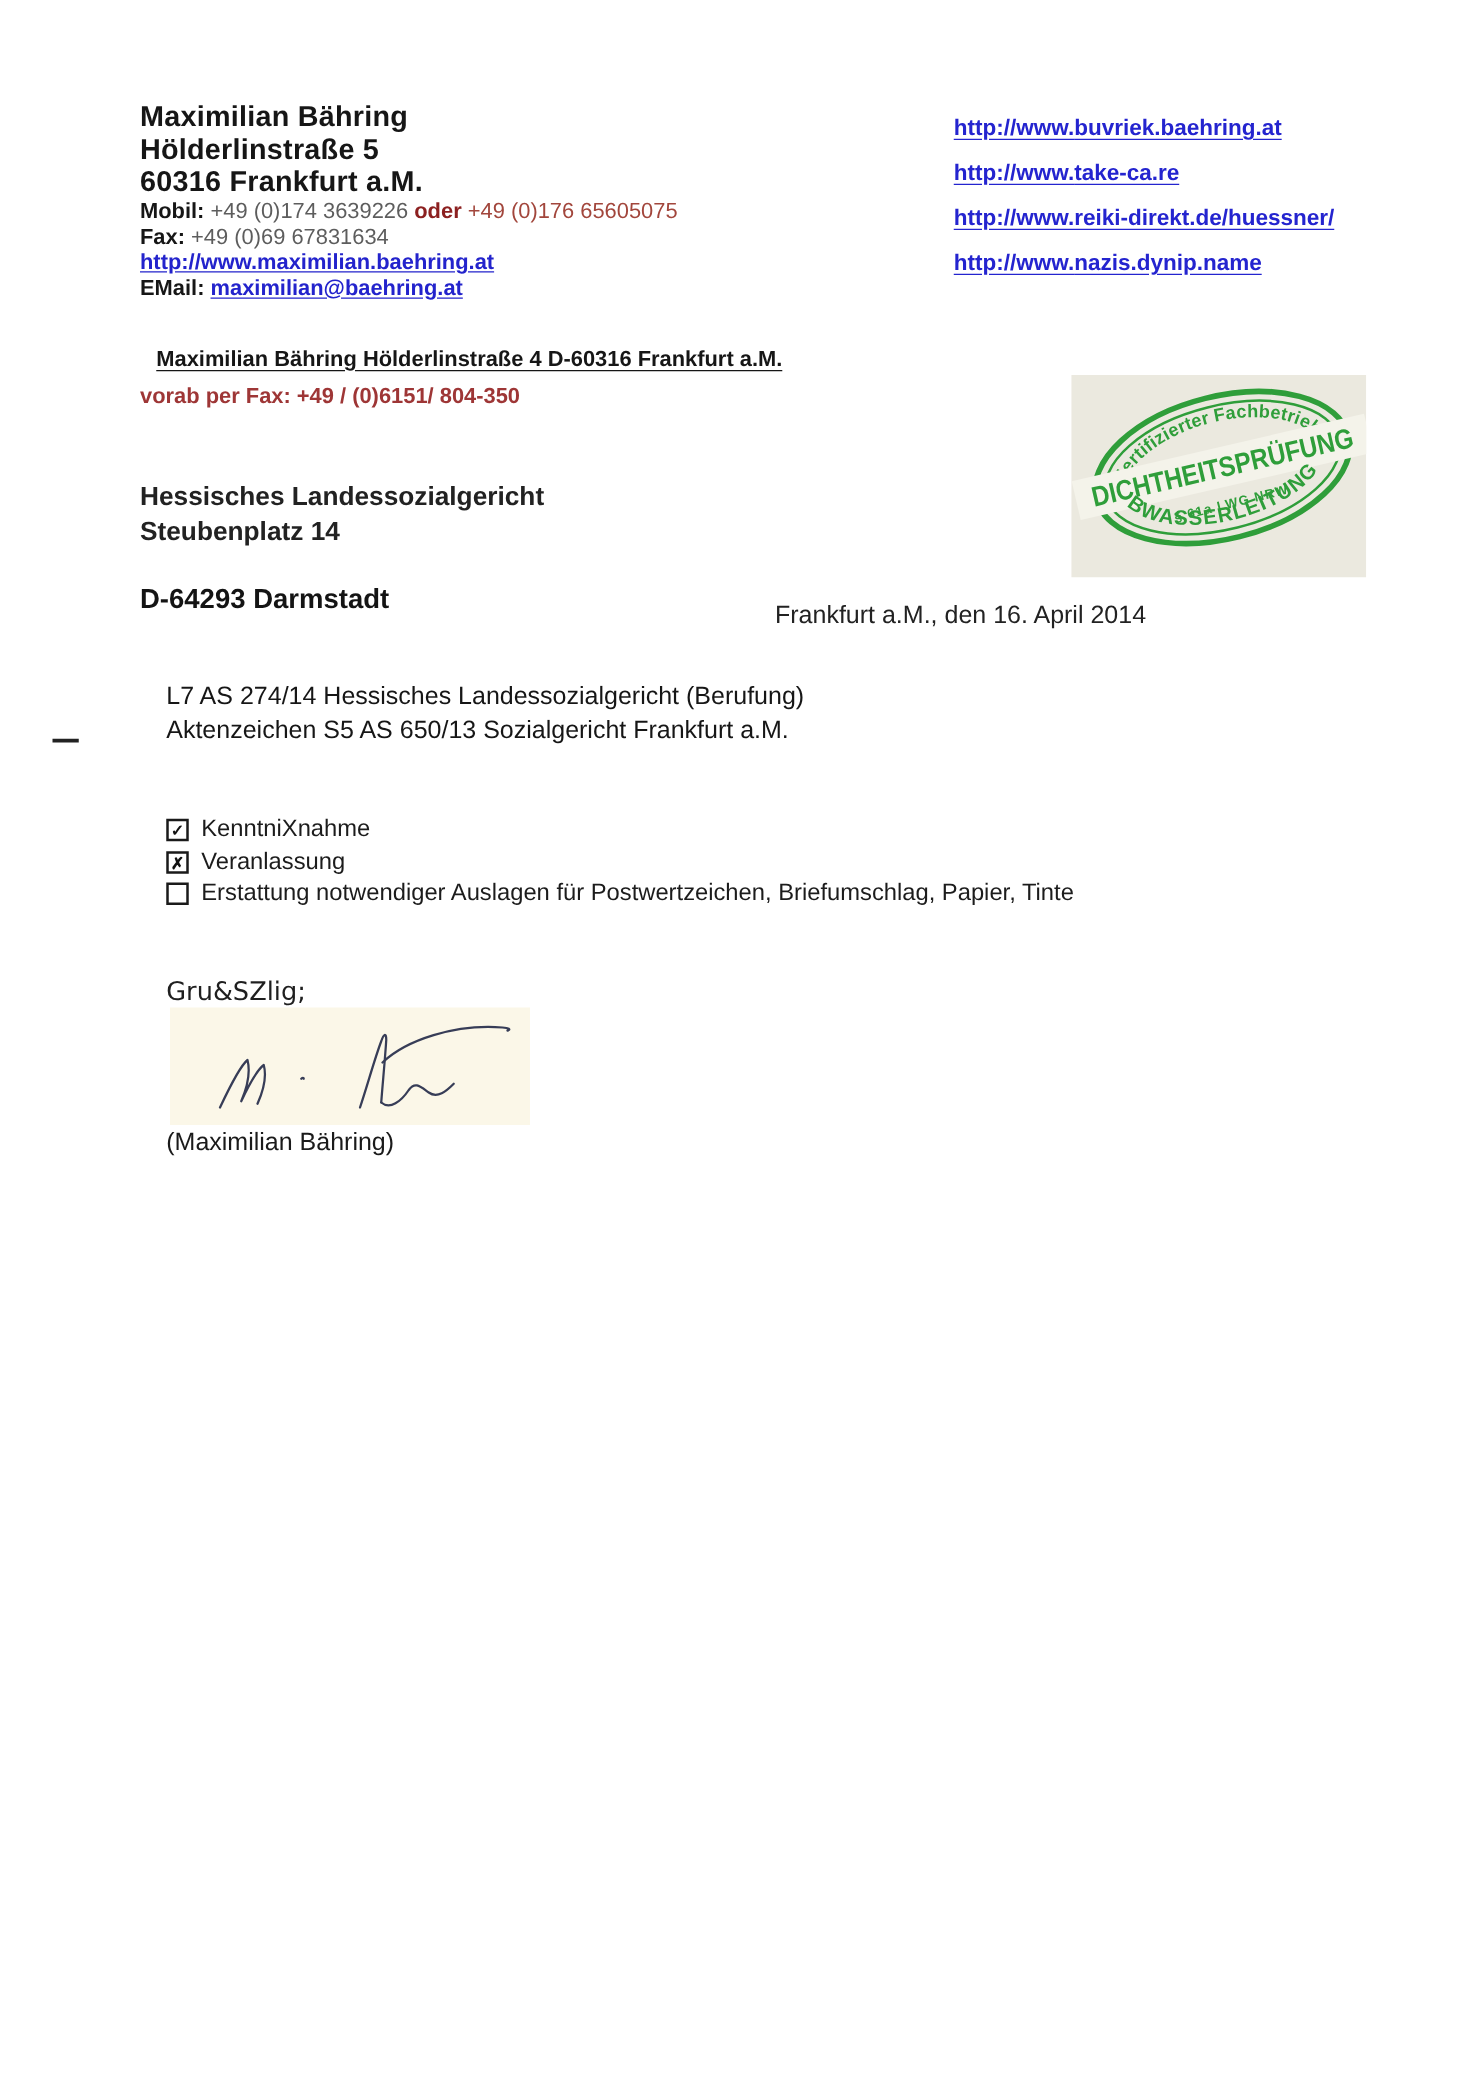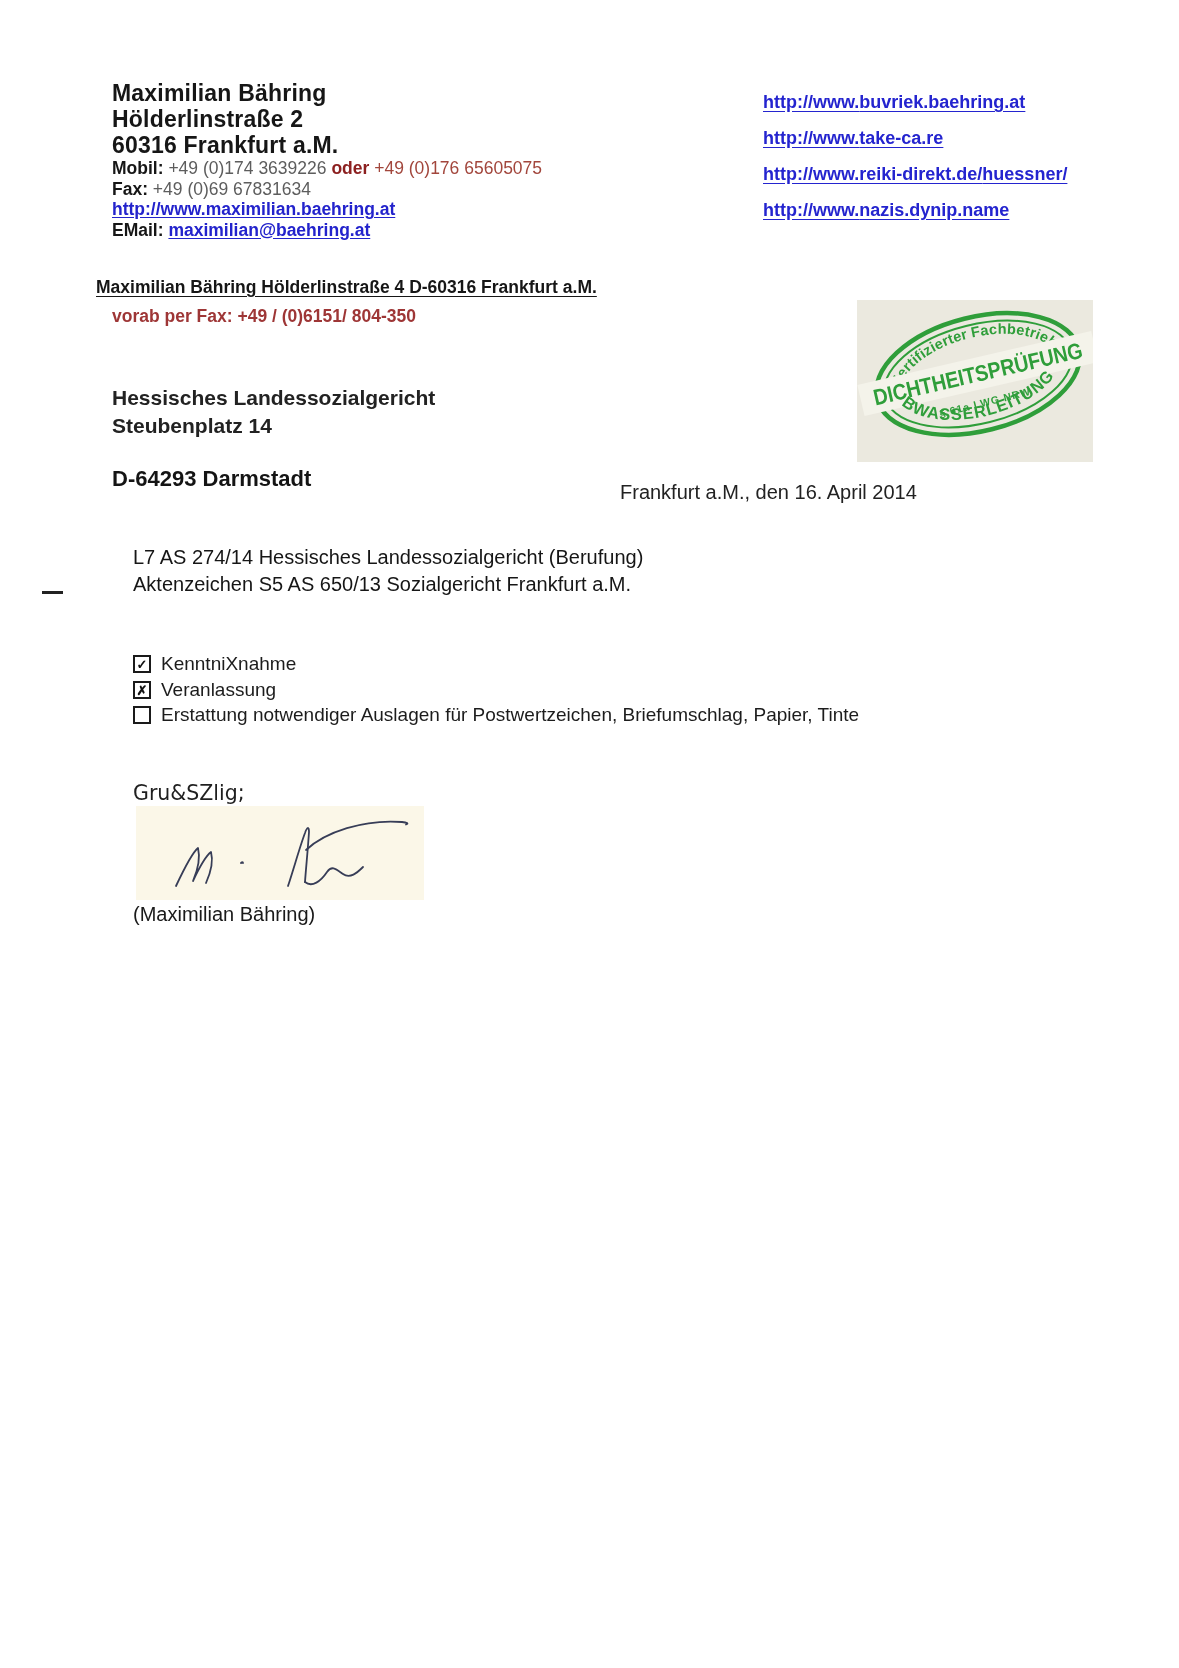--- a/index.html
+++ b/index.html
@@ -48,21 +48,21 @@
 
   .stamp-text{font-family:"Liberation Sans",sans-serif;font-weight:700;}
 </style>
 </head>
 <body>
 
 <div class="page">
 
   <div class="abs" style="left:112px;top:80px;">
     <div class="sender-big">Maximilian Bähring</div>
-    <div class="sender-big">Hölderlinstraße 2</div>
+    <div class="sender-big">Hölderlinstraße 5</div>
     <div class="sender-big">60316 Frankfurt a.M.</div>
     <div class="sender-small">
       <span class="lbl">Mobil:</span>
       <span class="gray">+49 (0)174 3639226</span>
       <span class="red-bold">oder</span>
       <span class="red">+49 (0)176 65605075</span>
     </div>
     <div class="sender-small">
       <span class="lbl">Fax:</span>
       <span class="gray">+49 (0)69 67831634</span>
@@ -82,21 +82,21 @@
   <a class="abs weblink" style="left:763px;top:128px;">
     <span>http://www.</span><span class="dom">take-ca.re</span>
   </a>
   <a class="abs weblink" style="left:763px;top:164px;">
     <span>http://www.reiki-direkt.de/</span><span class="dom">huessner/</span>
   </a>
   <a class="abs weblink" style="left:763px;top:200px;">
     <span>http://www.</span><span class="dom">nazis.dynip.name</span>
   </a>
 
-  <div class="abs return-line" style="left:96px;top:277px;">Maximilian Bähring  Hölderlinstraße 4 D-60316 Frankfurt  a.M.</div>
+  <div class="abs return-line" style="left:125px;top:277px;">Maximilian Bähring  Hölderlinstraße 4 D-60316 Frankfurt  a.M.</div>
 
   <div class="abs vorab" style="left:112px;top:306px;">vorab per Fax: +49 / (0)6151/  804-350</div>
 
   <div class="abs" style="left:857px;top:300px;width:236px;height:162px;">
     <svg width="236" height="162" viewBox="0 0 236 162">
       <rect x="0" y="0" width="236" height="162" fill="#ebe9df"></rect>
       <g transform="translate(121,74) rotate(-14)">
         <ellipse cx="0" cy="0" rx="104" ry="57" fill="none" stroke="#2f9e3a" stroke-width="4.5"></ellipse>
         <ellipse cx="0" cy="0" rx="96" ry="49.5" fill="none" stroke="#2f9e3a" stroke-width="2"></ellipse>
         <defs>

